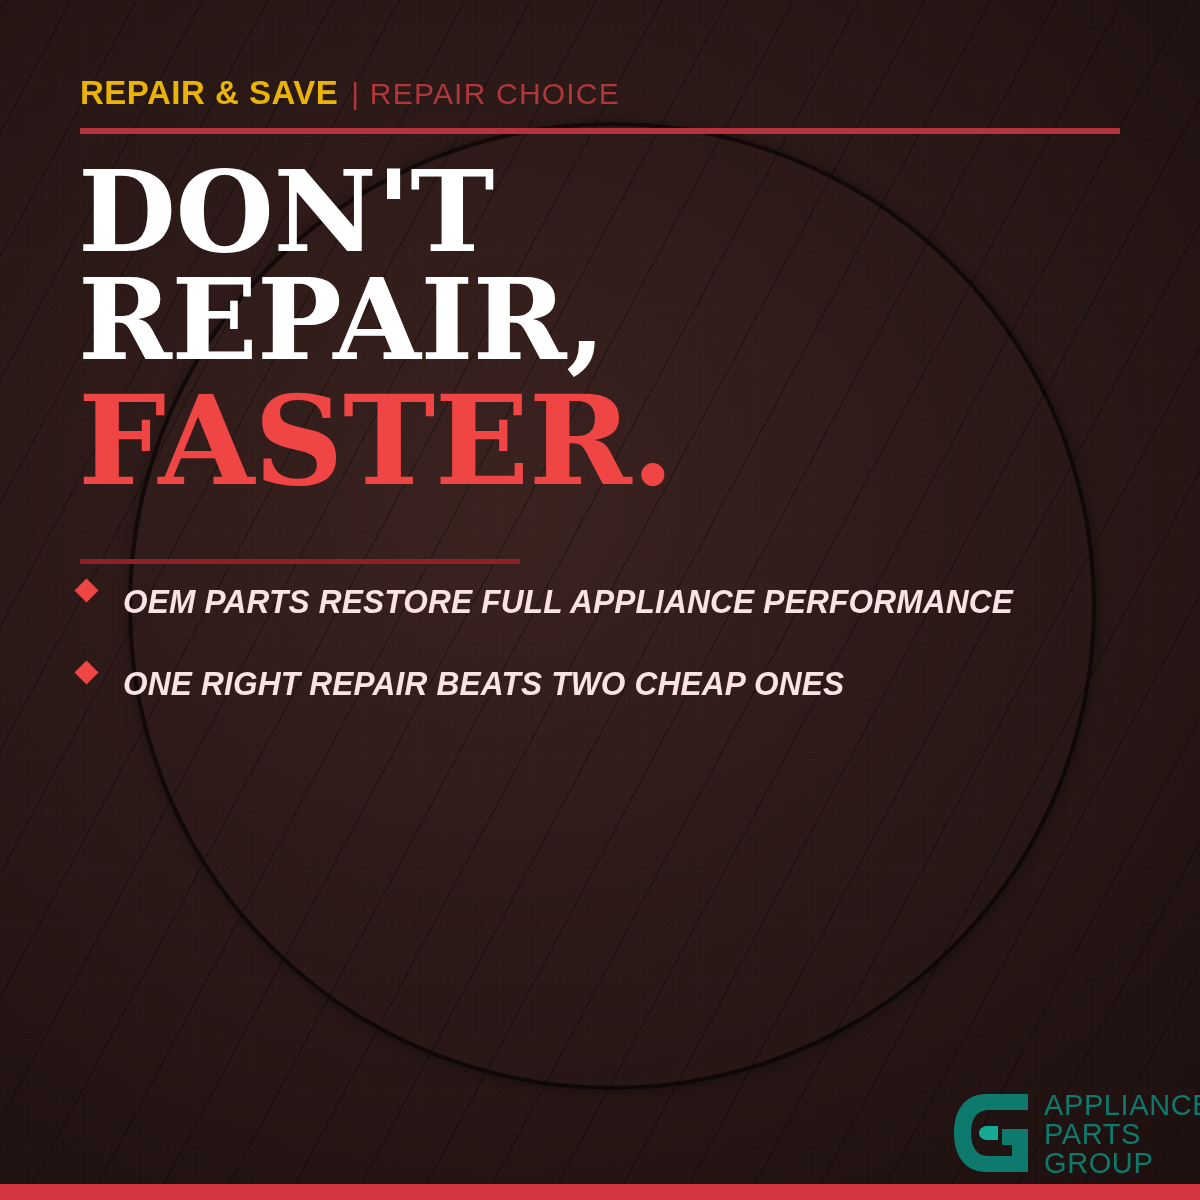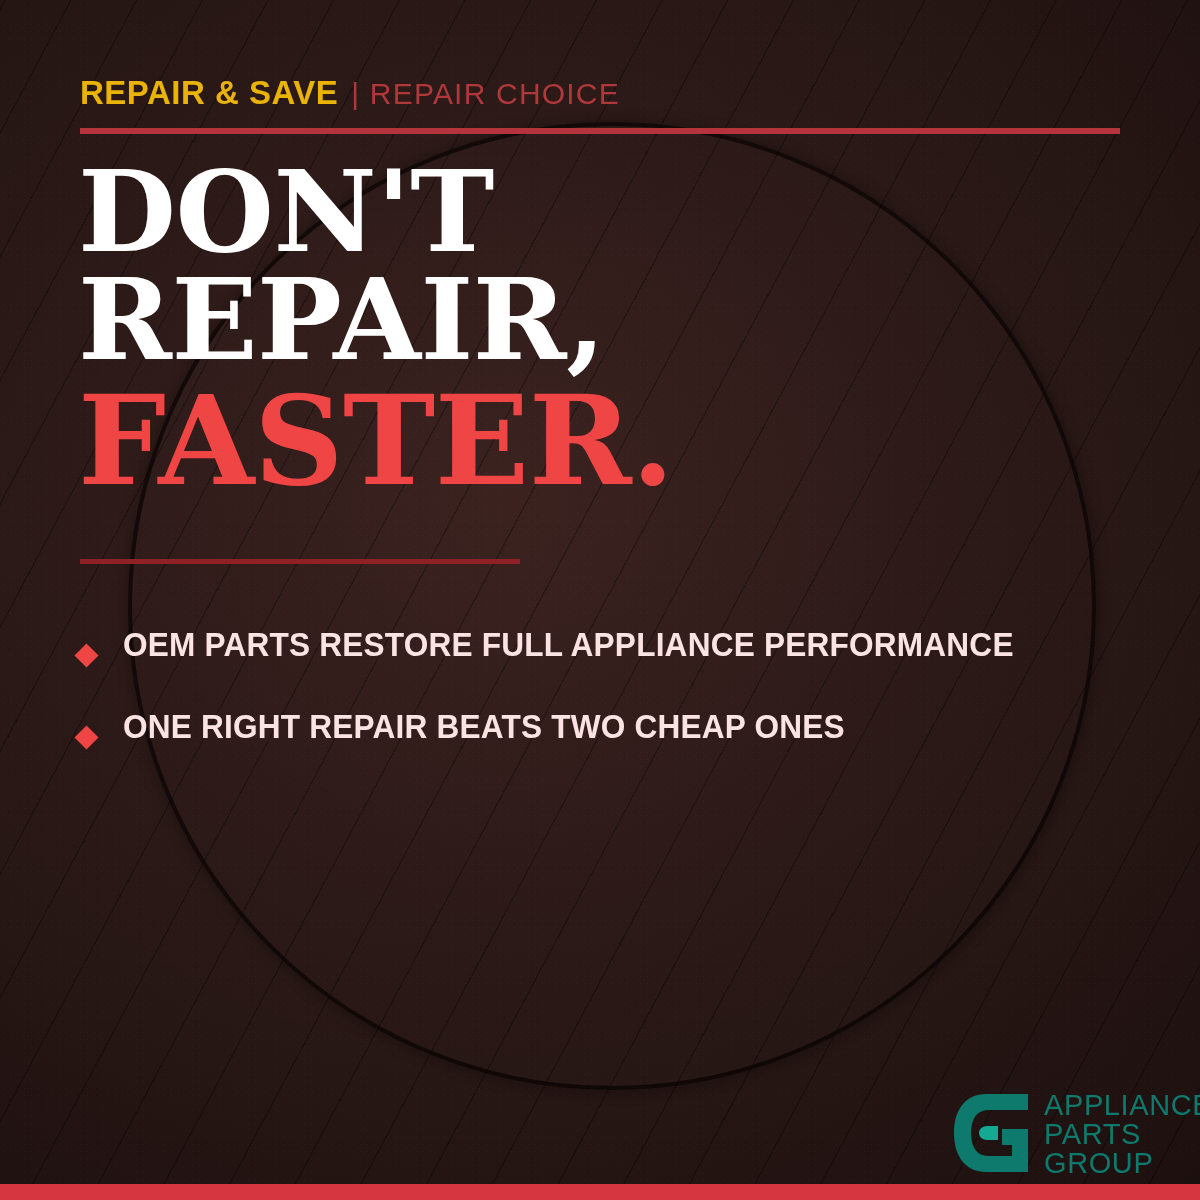--- a/index.html
+++ b/index.html
@@ -130,23 +130,24 @@
 
   
   .bullets {
     position: absolute;
     left: 78px;
     top: 582px;
     width: 1080px;
   }
   .bullet-row {
     display: flex;
-    align-items: flex-end;
+    align-items: flex-start;
     height: 82px;
     white-space: nowrap;
+    font-style: italic;
   }
   .bullet-diamond {
     width: 17px;
     height: 17px;
     background: #ef4545;
     transform: rotate(45deg);
     flex: 0 0 auto;
     margin-right: 28px;
   }
   .bullet-text {

